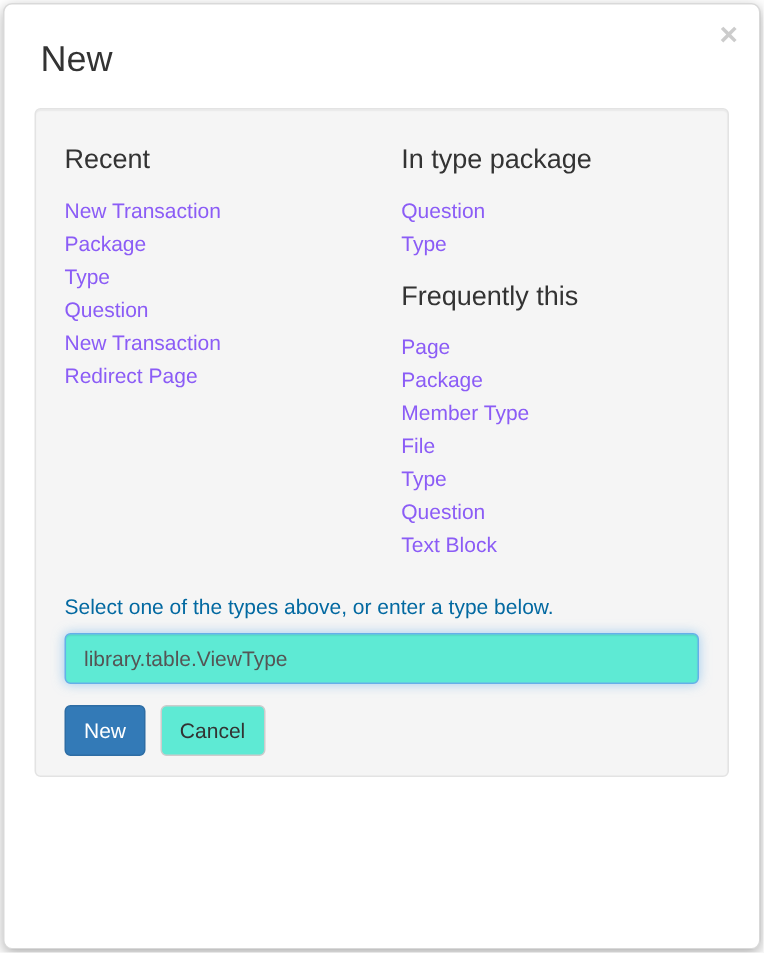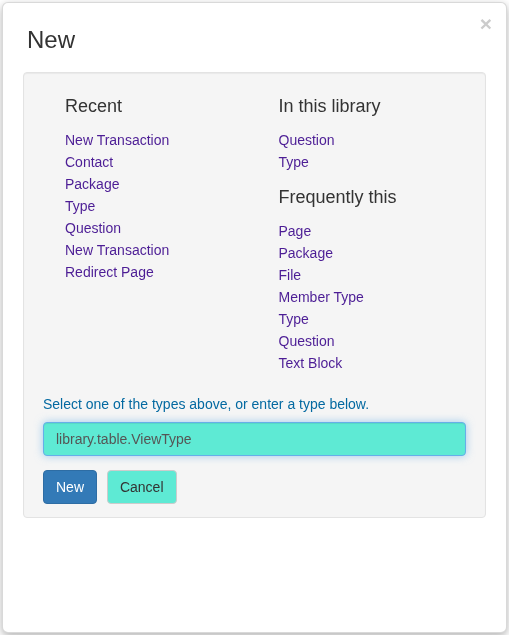--- a/index.html
+++ b/index.html
@@ -41,21 +41,20 @@
   .well {
     background: #f5f5f5;
     border: 1px solid #e3e3e3;
     border-radius: 4px;
     padding: 19px 19px 13px 19px;
     box-shadow: inset 0 1px 1px rgba(0,0,0,0.05);
   }
   .cols {
     display: flex;
     gap: 26px;
-    margin-left: 22px;
   }
   .col {
     flex: 1;
   }
   .section-heading {
     font-size: 18px;
     margin: 4px 0 12px 0;
     color: #333;
   }
   .section-heading.tight-top {
@@ -64,21 +63,21 @@
   .item-list {
     list-style: none;
     margin: 0 0 8px 0;
     padding: 0;
   }
   .item-list li {
     margin: 0;
     padding: 0;
   }
   .item-link {
-    color: #4c1d95;
+    color: #8b5cf6;
     text-decoration: none;
     font-size: 14px;
     line-height: 22px;
     cursor: pointer;
   }
   .hint {
     margin: 14px 0 10px 0;
     font-size: 14px;
     color: #0369a1;
   }
@@ -125,40 +124,39 @@
 <div class="modal">
   <div class="close-x">×</div>
   <div class="modal-title">New</div>
 
   <div class="well">
     <div class="cols">
       <div class="col">
         <div class="section-heading">Recent</div>
         <ul class="item-list">
           <li><a class="item-link">New Transaction</a></li>
-          <li><a class="item-link">Contact</a></li>
           <li><a class="item-link">Package</a></li>
           <li><a class="item-link">Type</a></li>
           <li><a class="item-link">Question</a></li>
           <li><a class="item-link">New Transaction</a></li>
           <li><a class="item-link">Redirect Page</a></li>
         </ul>
       </div>
       <div class="col">
-        <div class="section-heading">In this library</div>
+        <div class="section-heading">In type package</div>
         <ul class="item-list">
           <li><a class="item-link">Question</a></li>
           <li><a class="item-link">Type</a></li>
         </ul>
         <div class="section-heading tight-top">Frequently this</div>
         <ul class="item-list">
           <li><a class="item-link">Page</a></li>
           <li><a class="item-link">Package</a></li>
+          <li><a class="item-link">Member Type</a></li>
           <li><a class="item-link">File</a></li>
-          <li><a class="item-link">Member Type</a></li>
           <li><a class="item-link">Type</a></li>
           <li><a class="item-link">Question</a></li>
           <li><a class="item-link">Text Block</a></li>
         </ul>
       </div>
     </div>
 
     <div class="hint">Select one of the types above, or enter a type below.</div>
 
     <input type="text" class="type-input" value="library.table.ViewType" style="">

